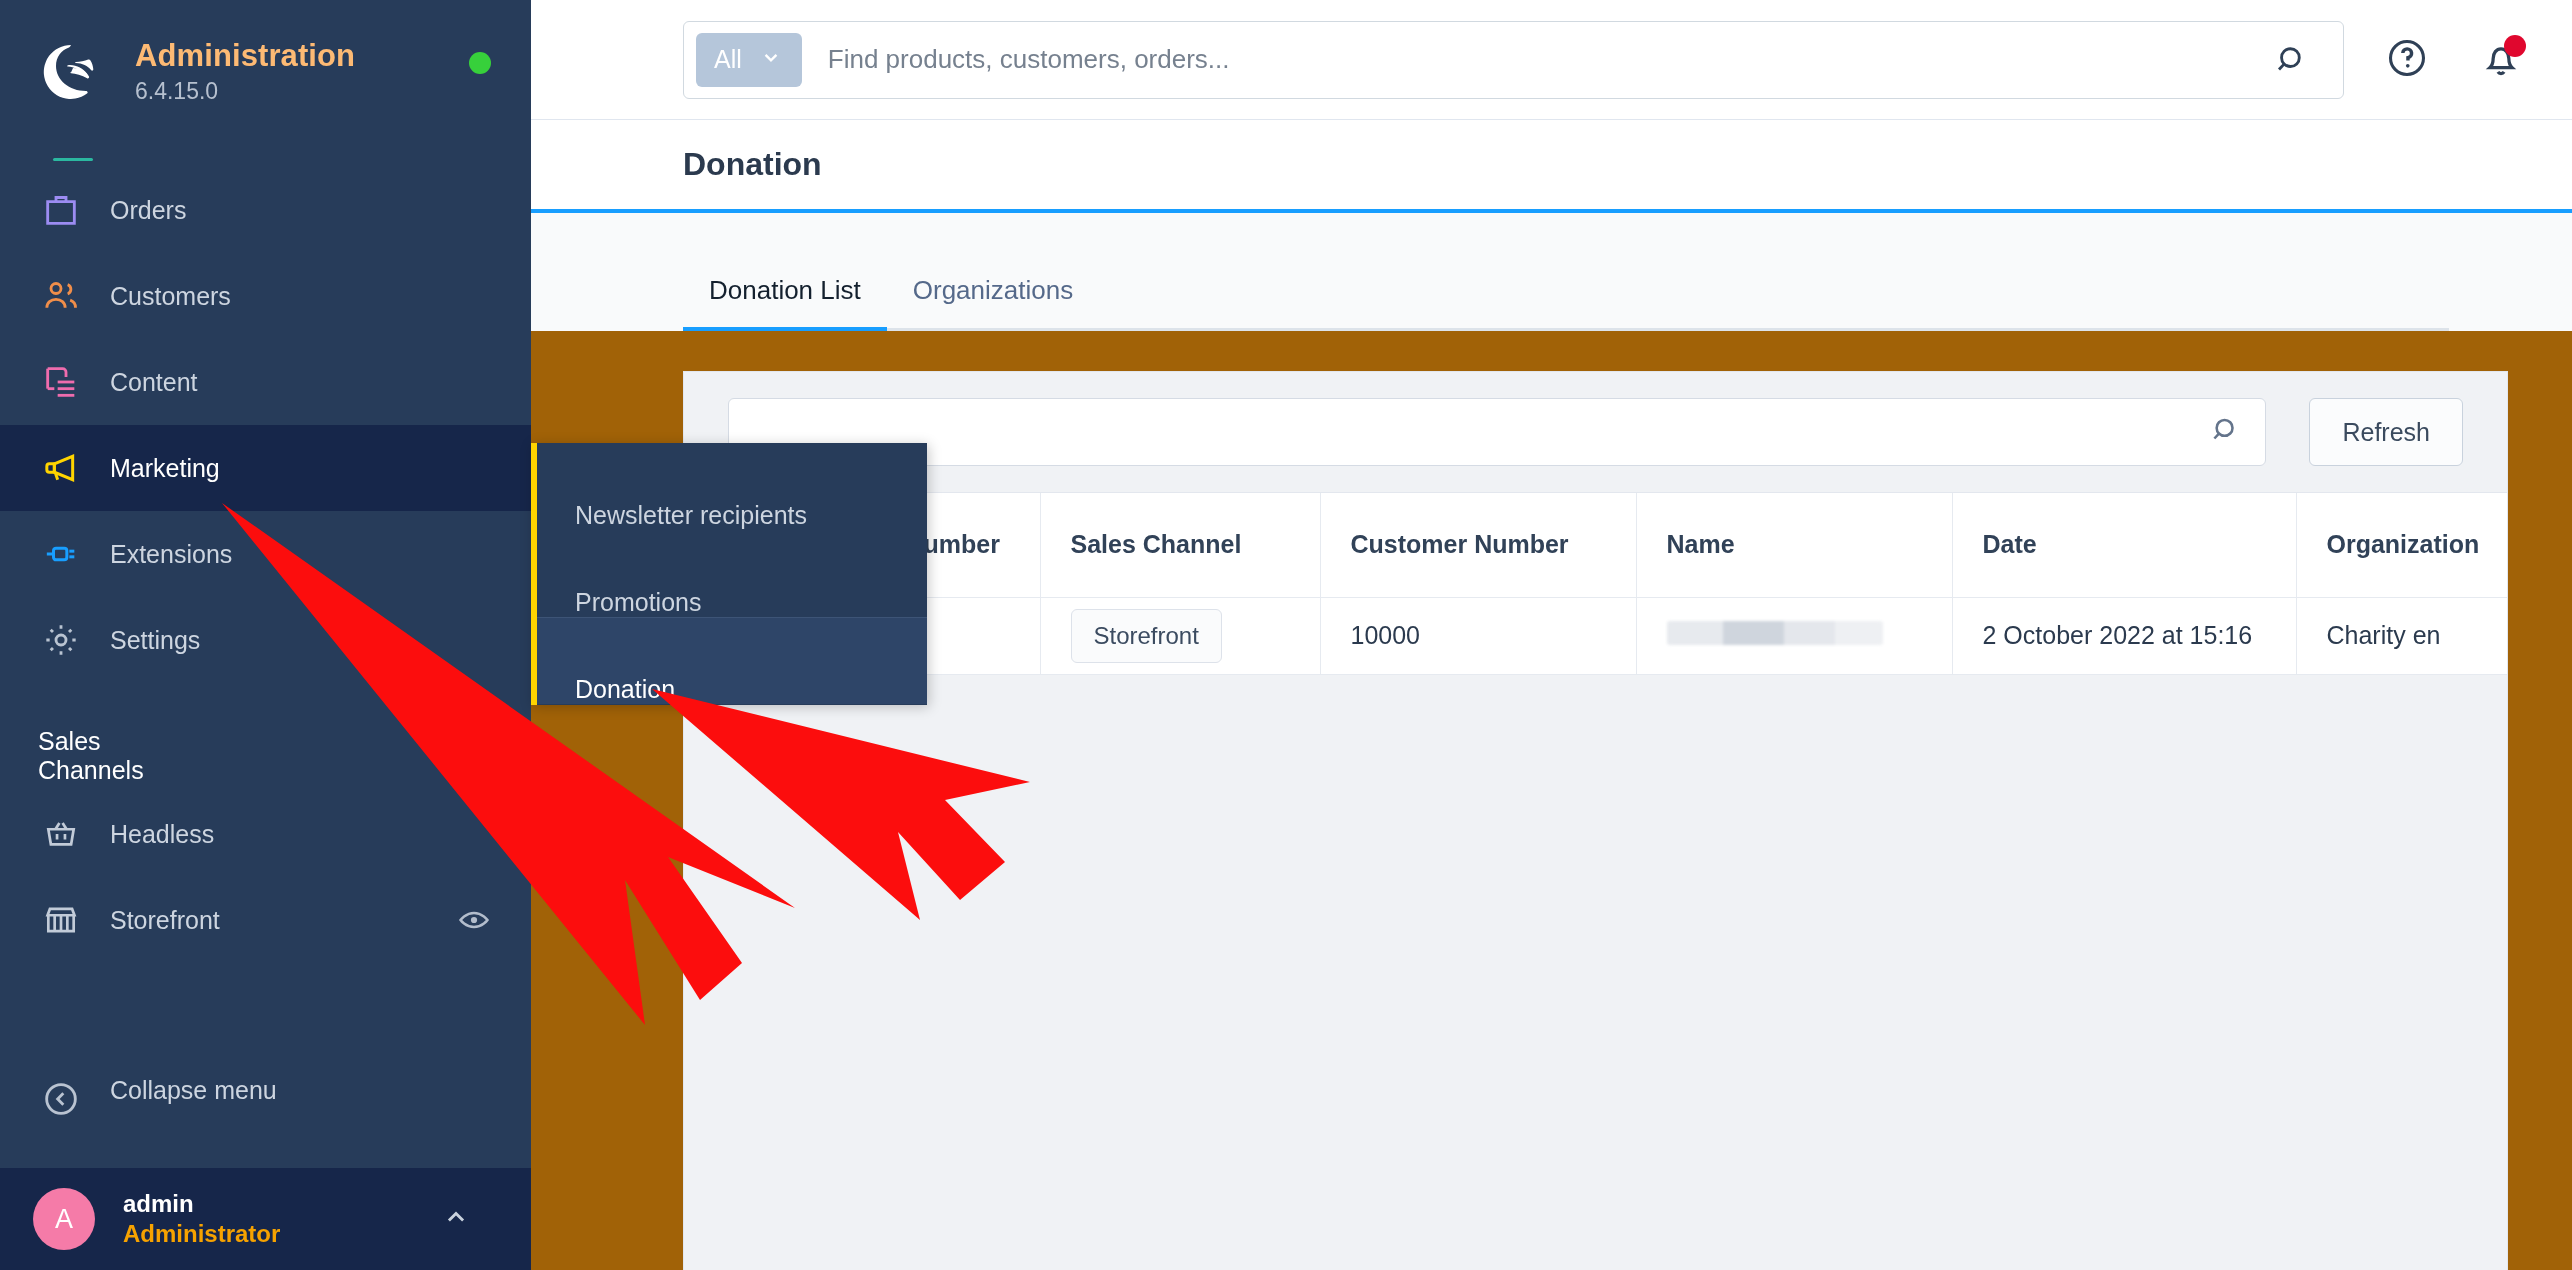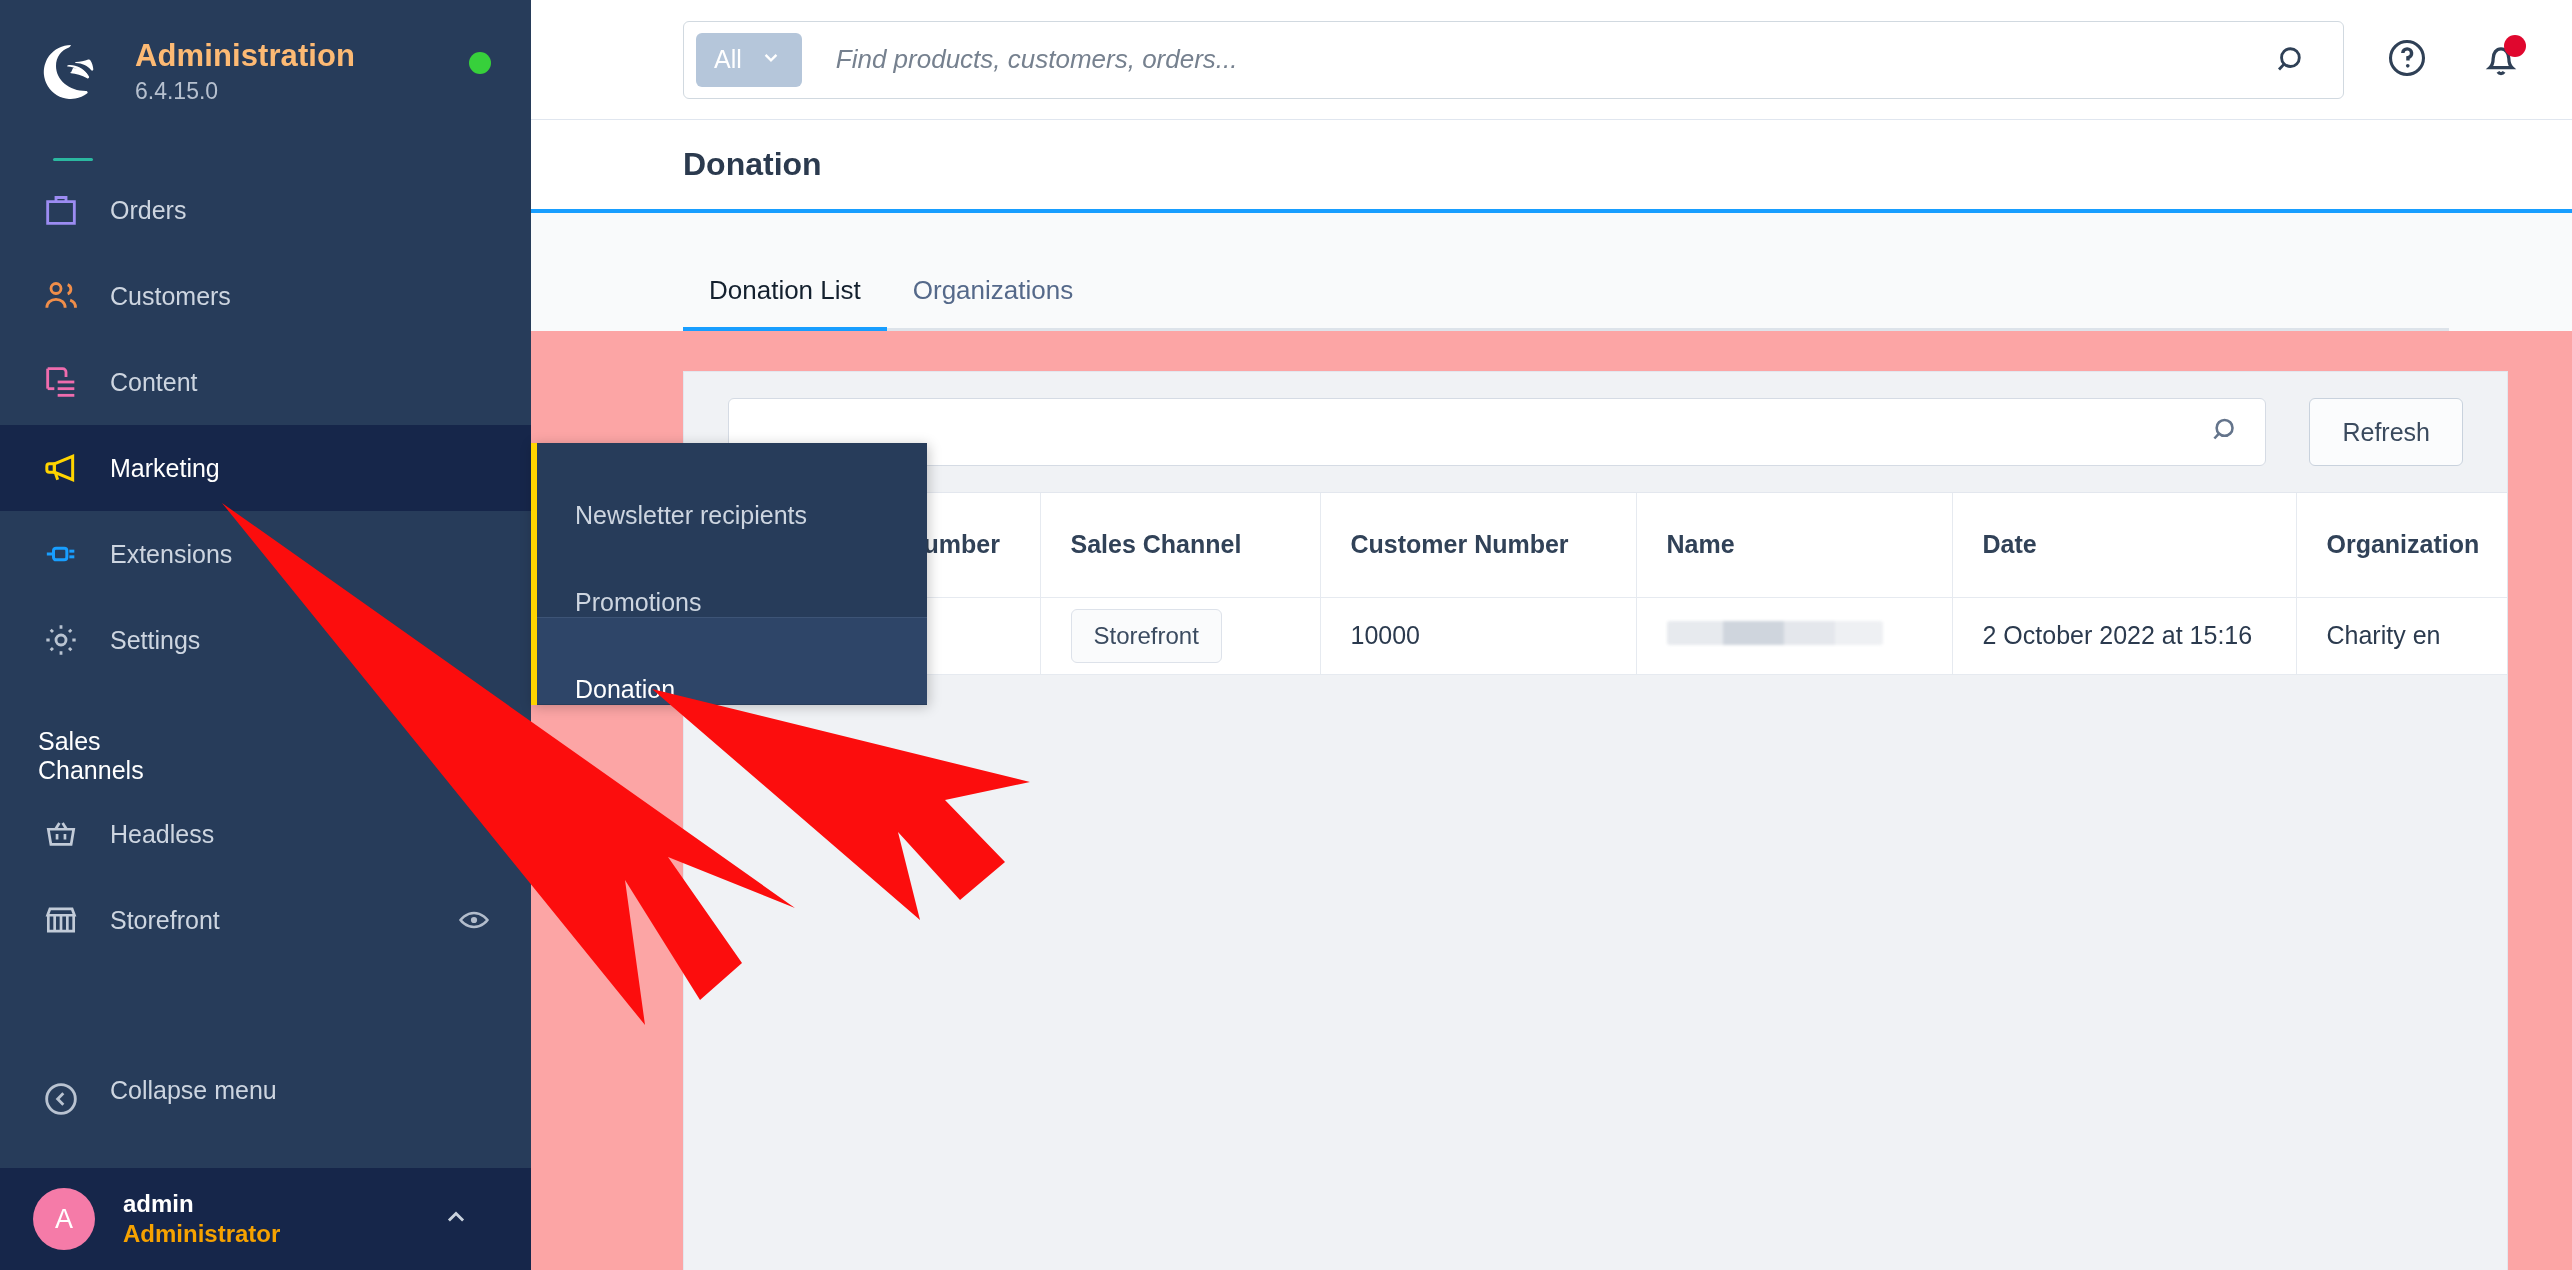--- a/index.html
+++ b/index.html
@@ -80,42 +80,41 @@
     z-index: 40;
     box-shadow: 2px 2px 12px rgba(0,0,0,.22);
   }
   .flyout-item {
     height: 87px; display: flex; align-items: flex-end;
     padding-left: 38px; font-size: 25px; color: #cdd5e0; cursor: pointer;
   }
   .flyout-item.active { background: #2e4568; color: #ffffff; border-top: 1px solid #3d5476; }
 
   
-  .main { flex: 1 1 auto; display: flex; flex-direction: column; background: #fca5a5; min-width: 0; }
+  .main { flex: 1 1 auto; display: flex; flex-direction: column; background: #a16207; min-width: 0; }
 
   .topbar {
     height: 120px; background: #ffffff;
     border-bottom: 1px solid #e0e6ef;
     display: flex; align-items: center; padding: 0 40px 0 152px;
   }
   .search-wrap {
     flex: 1 1 auto; max-width: 1726px;
     height: 78px; border: 1px solid #d1d9e0; border-radius: 6px;
     background: #fff; display: flex; align-items: center; padding: 0 10px 0 12px;
   }
   .search-scope {
     height: 54px; min-width: 96px; border-radius: 6px; background: #b5c6da;
     display: flex; align-items: center; justify-content: center; gap: 16px;
     color: #ffffff; font-size: 25px; padding: 0 18px; cursor: pointer;
   }
   .search-input {
     flex: 1 1 auto; border: 0; outline: 0; font-size: 26px; color: #2b3a4e;
-    padding-left: 34px; background: transparent;
+    padding-left: 26px; background: transparent;
     font-family: "Liberation Sans", sans-serif;
-    font-style: italic;
   }
   .search-input::placeholder { color: #76818f; }
   .topbar-icon { width: 62px; height: 62px; display: flex; align-items: center; justify-content: center; margin-left: 32px; cursor: pointer; position: relative; }
   .badge-dot { position: absolute; right: 6px; top: 6px; width: 22px; height: 22px; border-radius: 50%; background: #e0072e; }
 
   .page-head { height: 93px; background: #ffffff; display: flex; align-items: center; padding-left: 152px; border-bottom: 4px solid #189eff; }
   .page-title { font-size: 32px; font-weight: bold; color: #2b3a4e; }
 
   .tabs { height: 118px; display: flex; align-items: flex-end; padding-left: 152px; background: #f9fafb; }
   .tab-row { display: flex; align-items: flex-end; border-bottom: 3px solid #dde3ea; width: 1766px; }

